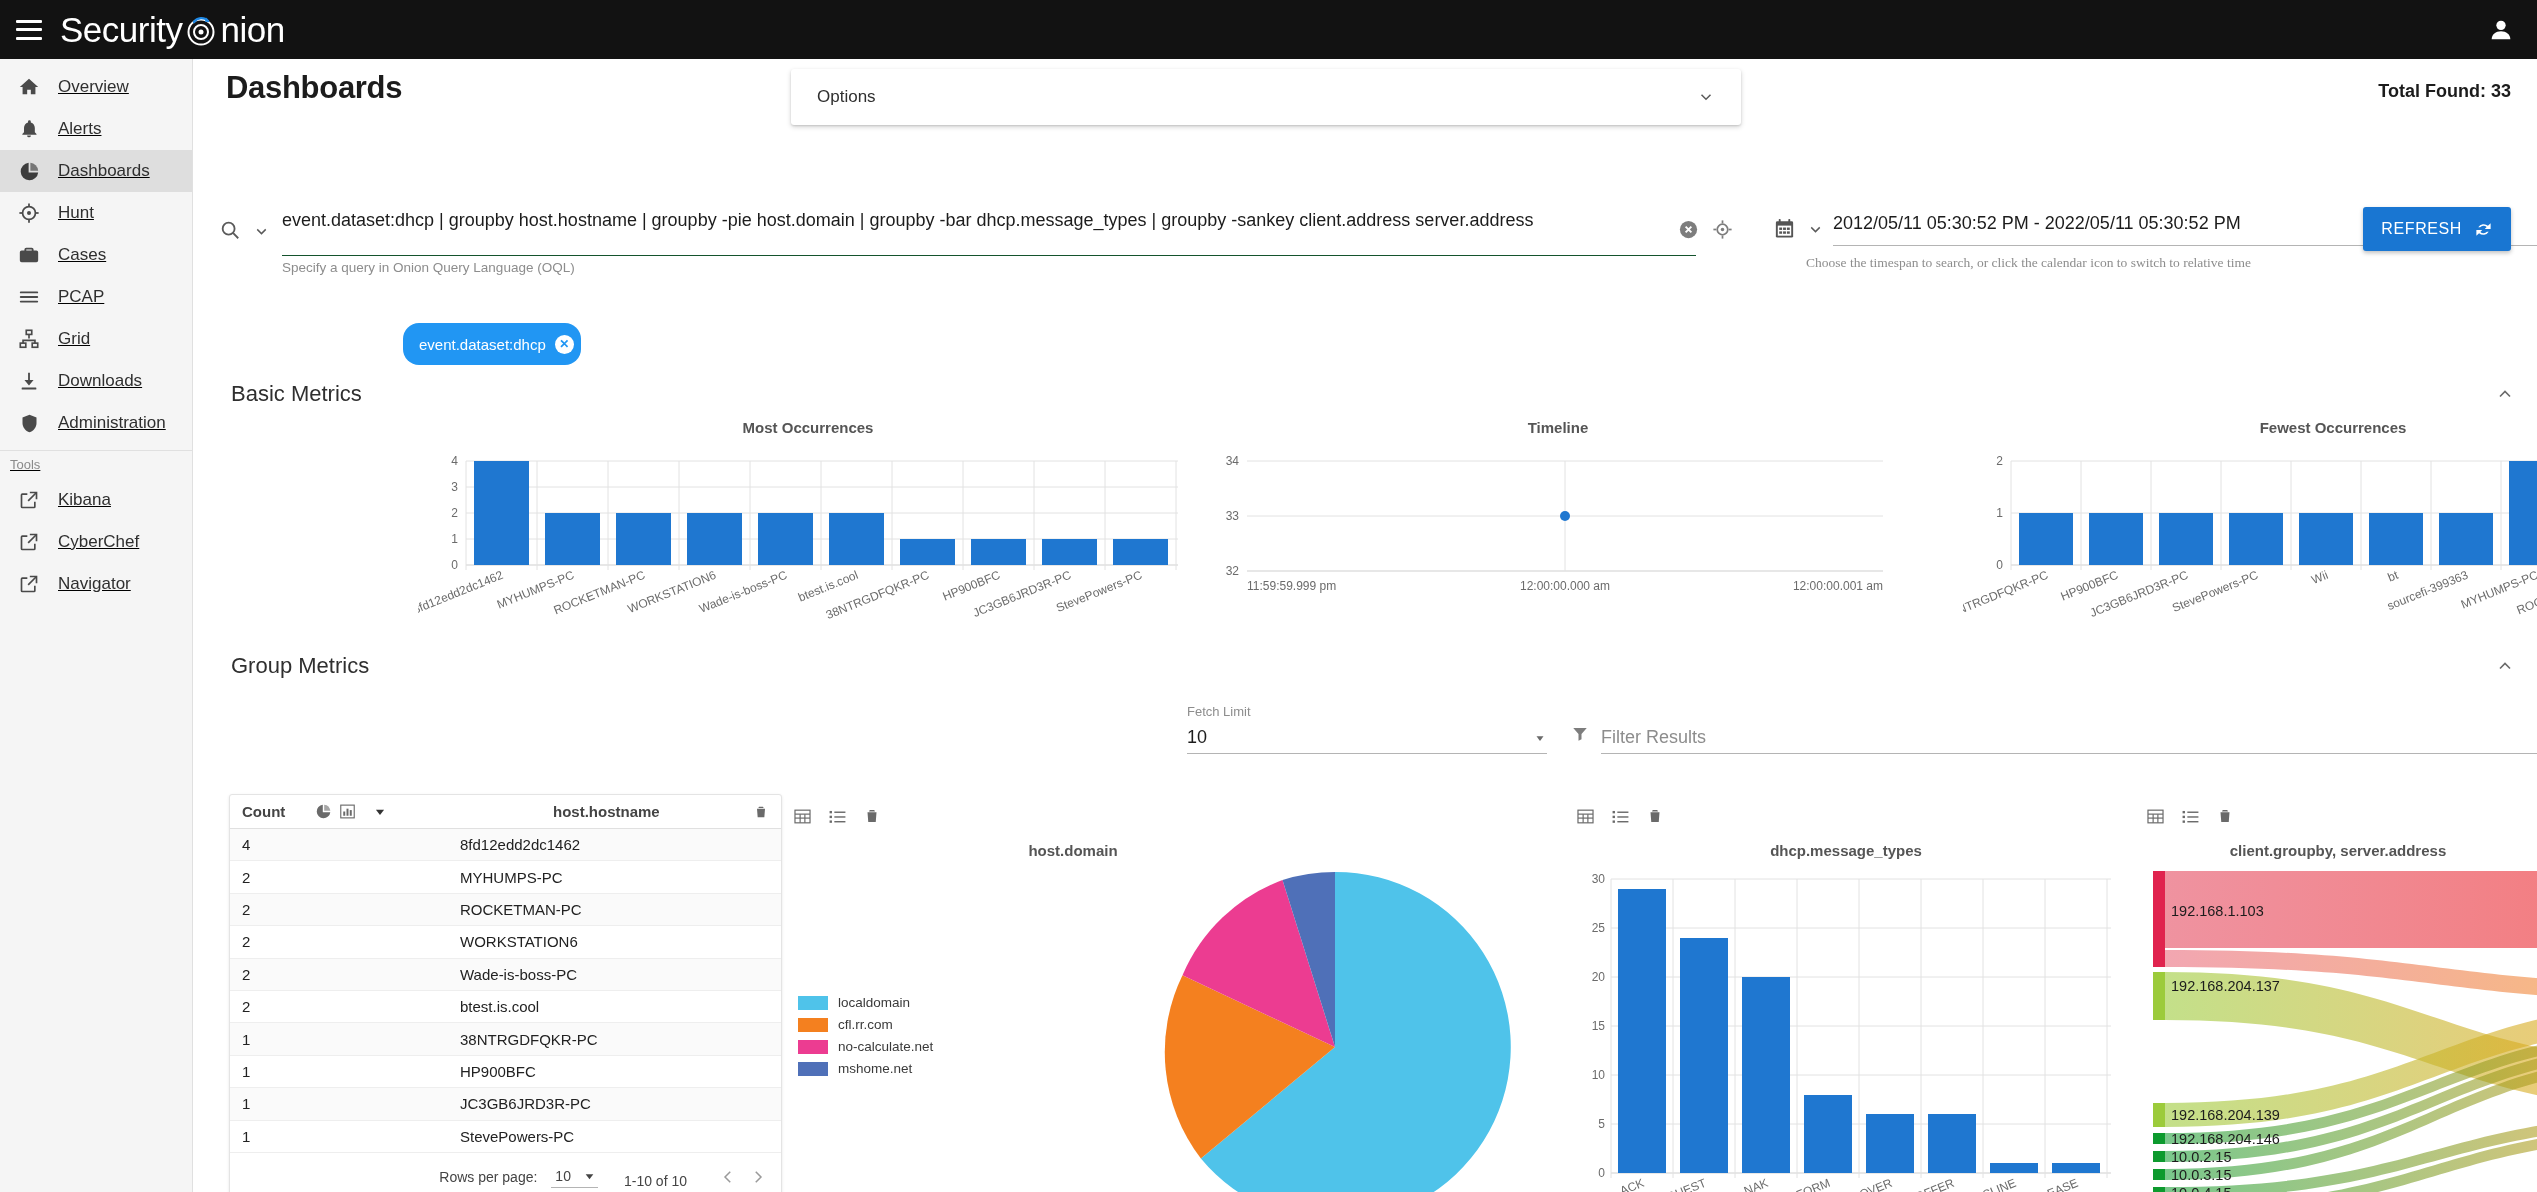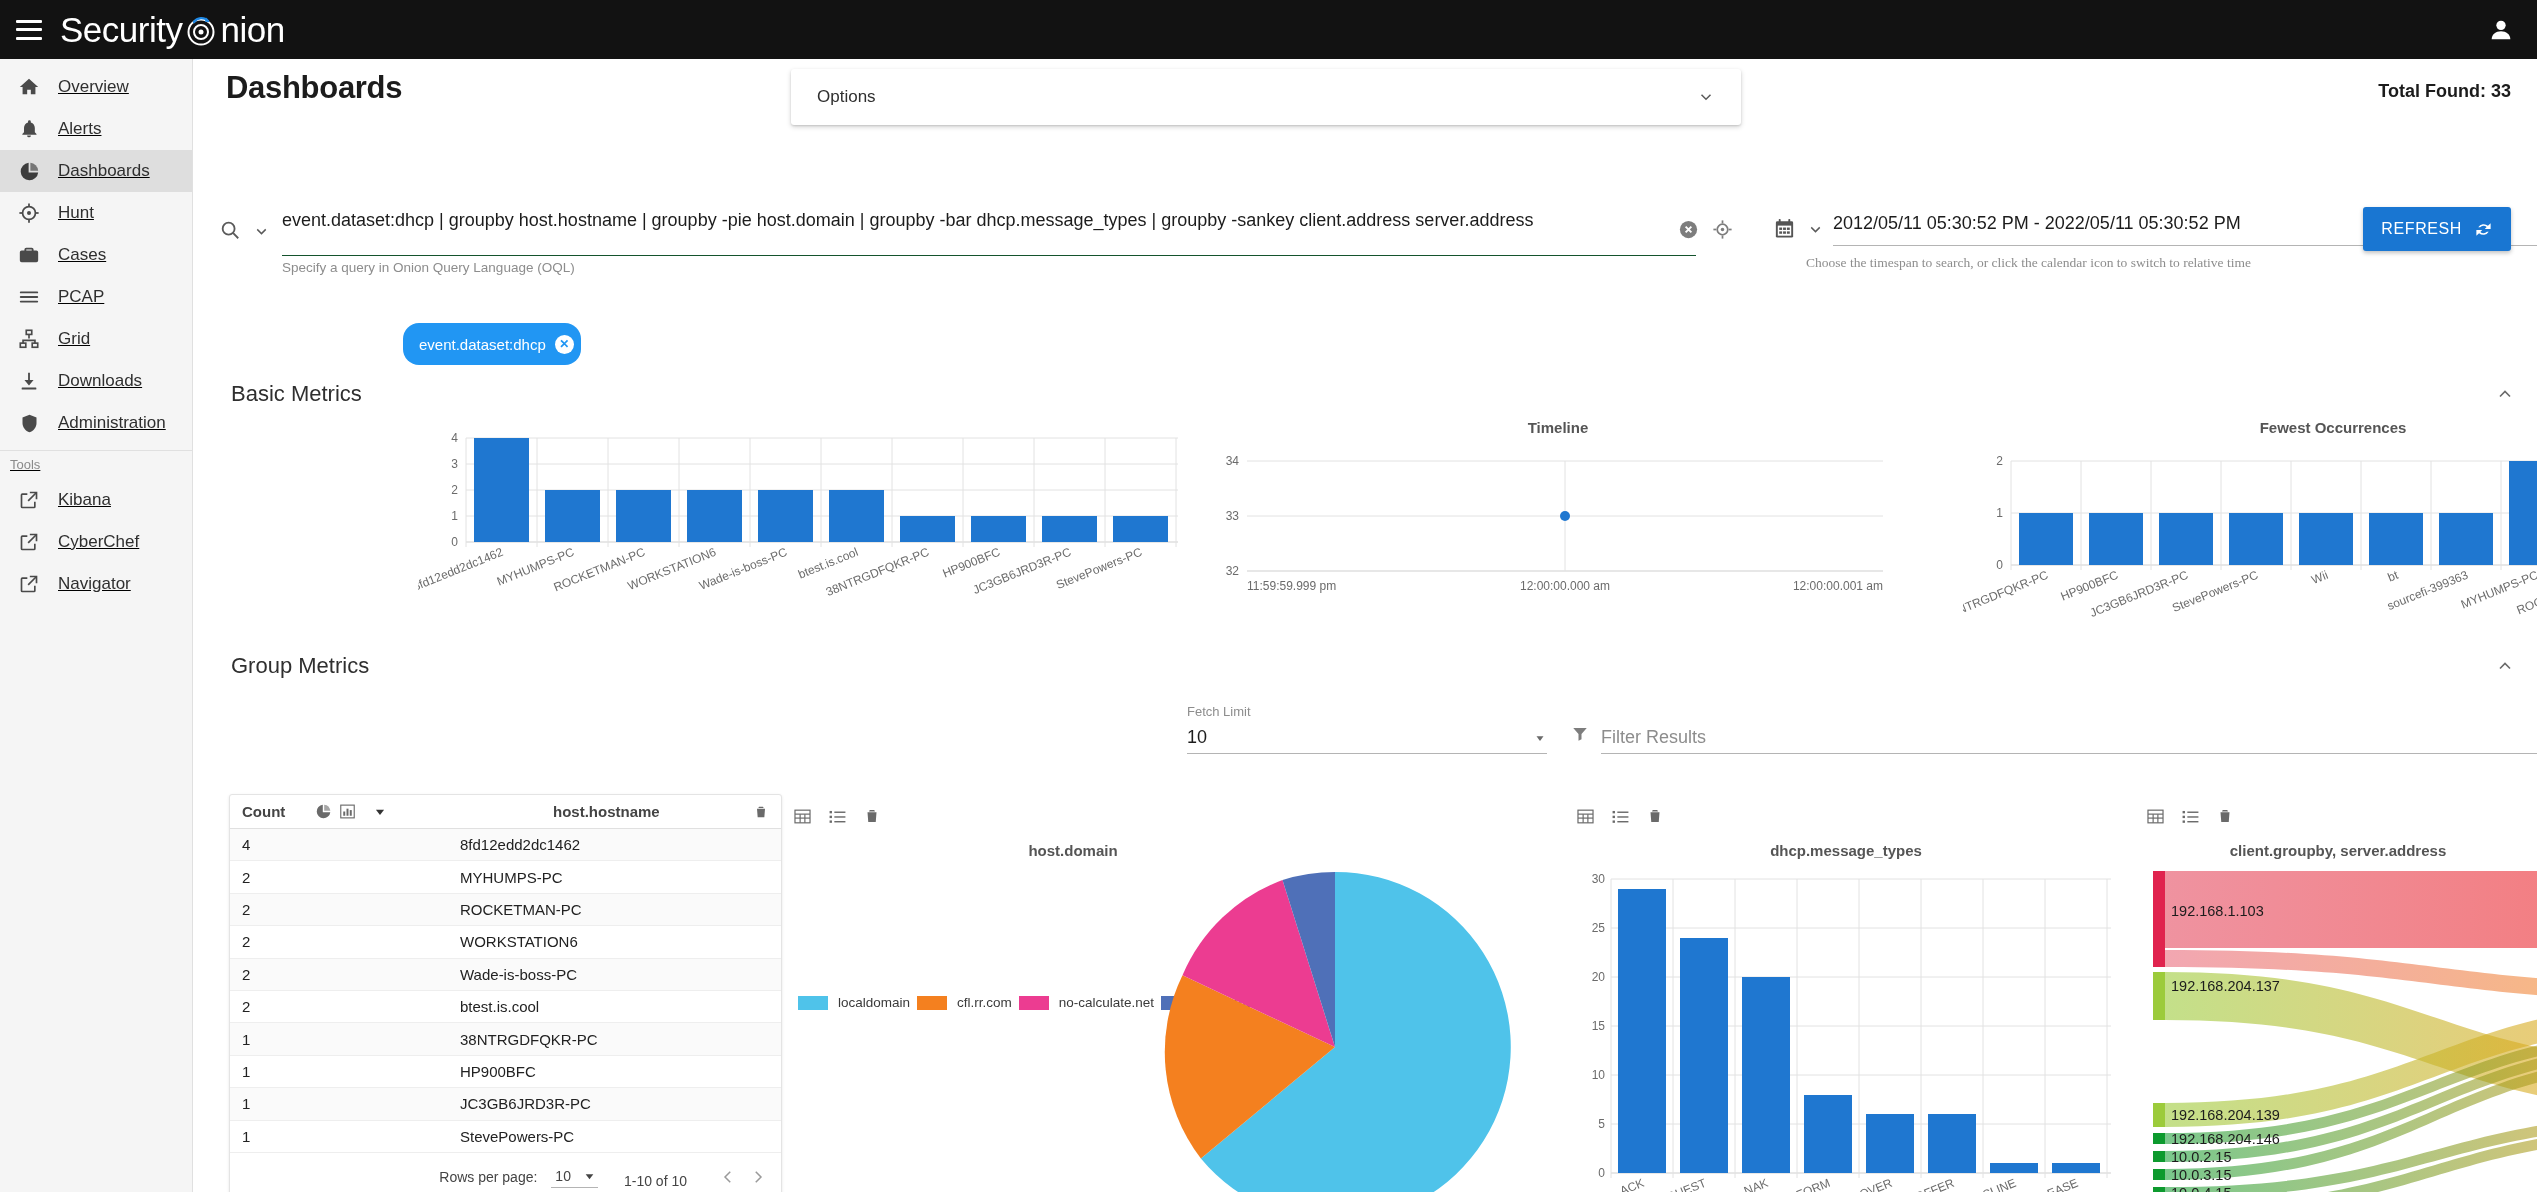--- a/index.html
+++ b/index.html
@@ -245,21 +245,21 @@
     cursor: pointer;
   }
   .page-range { margin-right: 26px; margin-top: 8px; }
   .pg-btn { width: 30px; height: 30px; display: flex; align-items: center; justify-content: center; color: #9a9a9a; cursor: pointer; }
 
   
   .gc-toolbar { position: absolute; display: flex; align-items: center; gap: 16px; }
   .gc-toolbar .tb-ico { width: 19px; height: 19px; cursor: pointer; }
 
   
-  .pie-legend { position: absolute; display: flex; flex-direction: row; gap: 7px; }
+  .pie-legend { position: absolute; display: flex; flex-direction: column; gap: 7px; }
   .pl-item { display: flex; align-items: center; font-size: 13.5px; color: #3a3a3a; cursor: pointer; }
   .pl-swatch { width: 30px; height: 14px; margin-right: 10px; flex: 0 0 30px; }
 
   svg { display: block; }
   .axis-lbl { font-size: 12px; fill: #6b6b6b; font-family: "Liberation Sans", sans-serif; }
   .tick-rot { font-size: 12px; fill: #6b6b6b; font-family: "Liberation Sans", sans-serif; }
   .sankey-lbl { font-size: 14.5px; fill: #1c1c1c; font-family: "Liberation Sans", sans-serif; }
   .grid-line { stroke: #e2e2e2; stroke-width: 1; }
   .axis-line { stroke: #cfcfcf; stroke-width: 1; }
 </style>
@@ -513,20 +513,21 @@
     <span class="sec-chev">
       <svg width="20" height="20" viewBox="0 0 24 24" fill="none" stroke="#6a6a6a" stroke-width="2">
           <path d="M6 15l6-6 6 6"></path>
         </svg>
     </span>
   </div>
 
   <div class="bm-row">
 
     <div class="chart-box" style="left:225px; width:780px;">
+      <div class="chart-title">Most Occurrences</div>
       <svg width="780" height="180" viewBox="0 0 780 180">
         <g class="axis-lbl" text-anchor="end">
           <text x="40" y="23">4</text>
             <text x="40" y="49">3</text>
             <text x="40" y="75">2</text>
             <text x="40" y="101">1</text>
             <text x="40" y="127">0</text>
         </g>
         <g>
           <line class="grid-line" x1="48" y1="19" x2="760" y2="19"></line>

